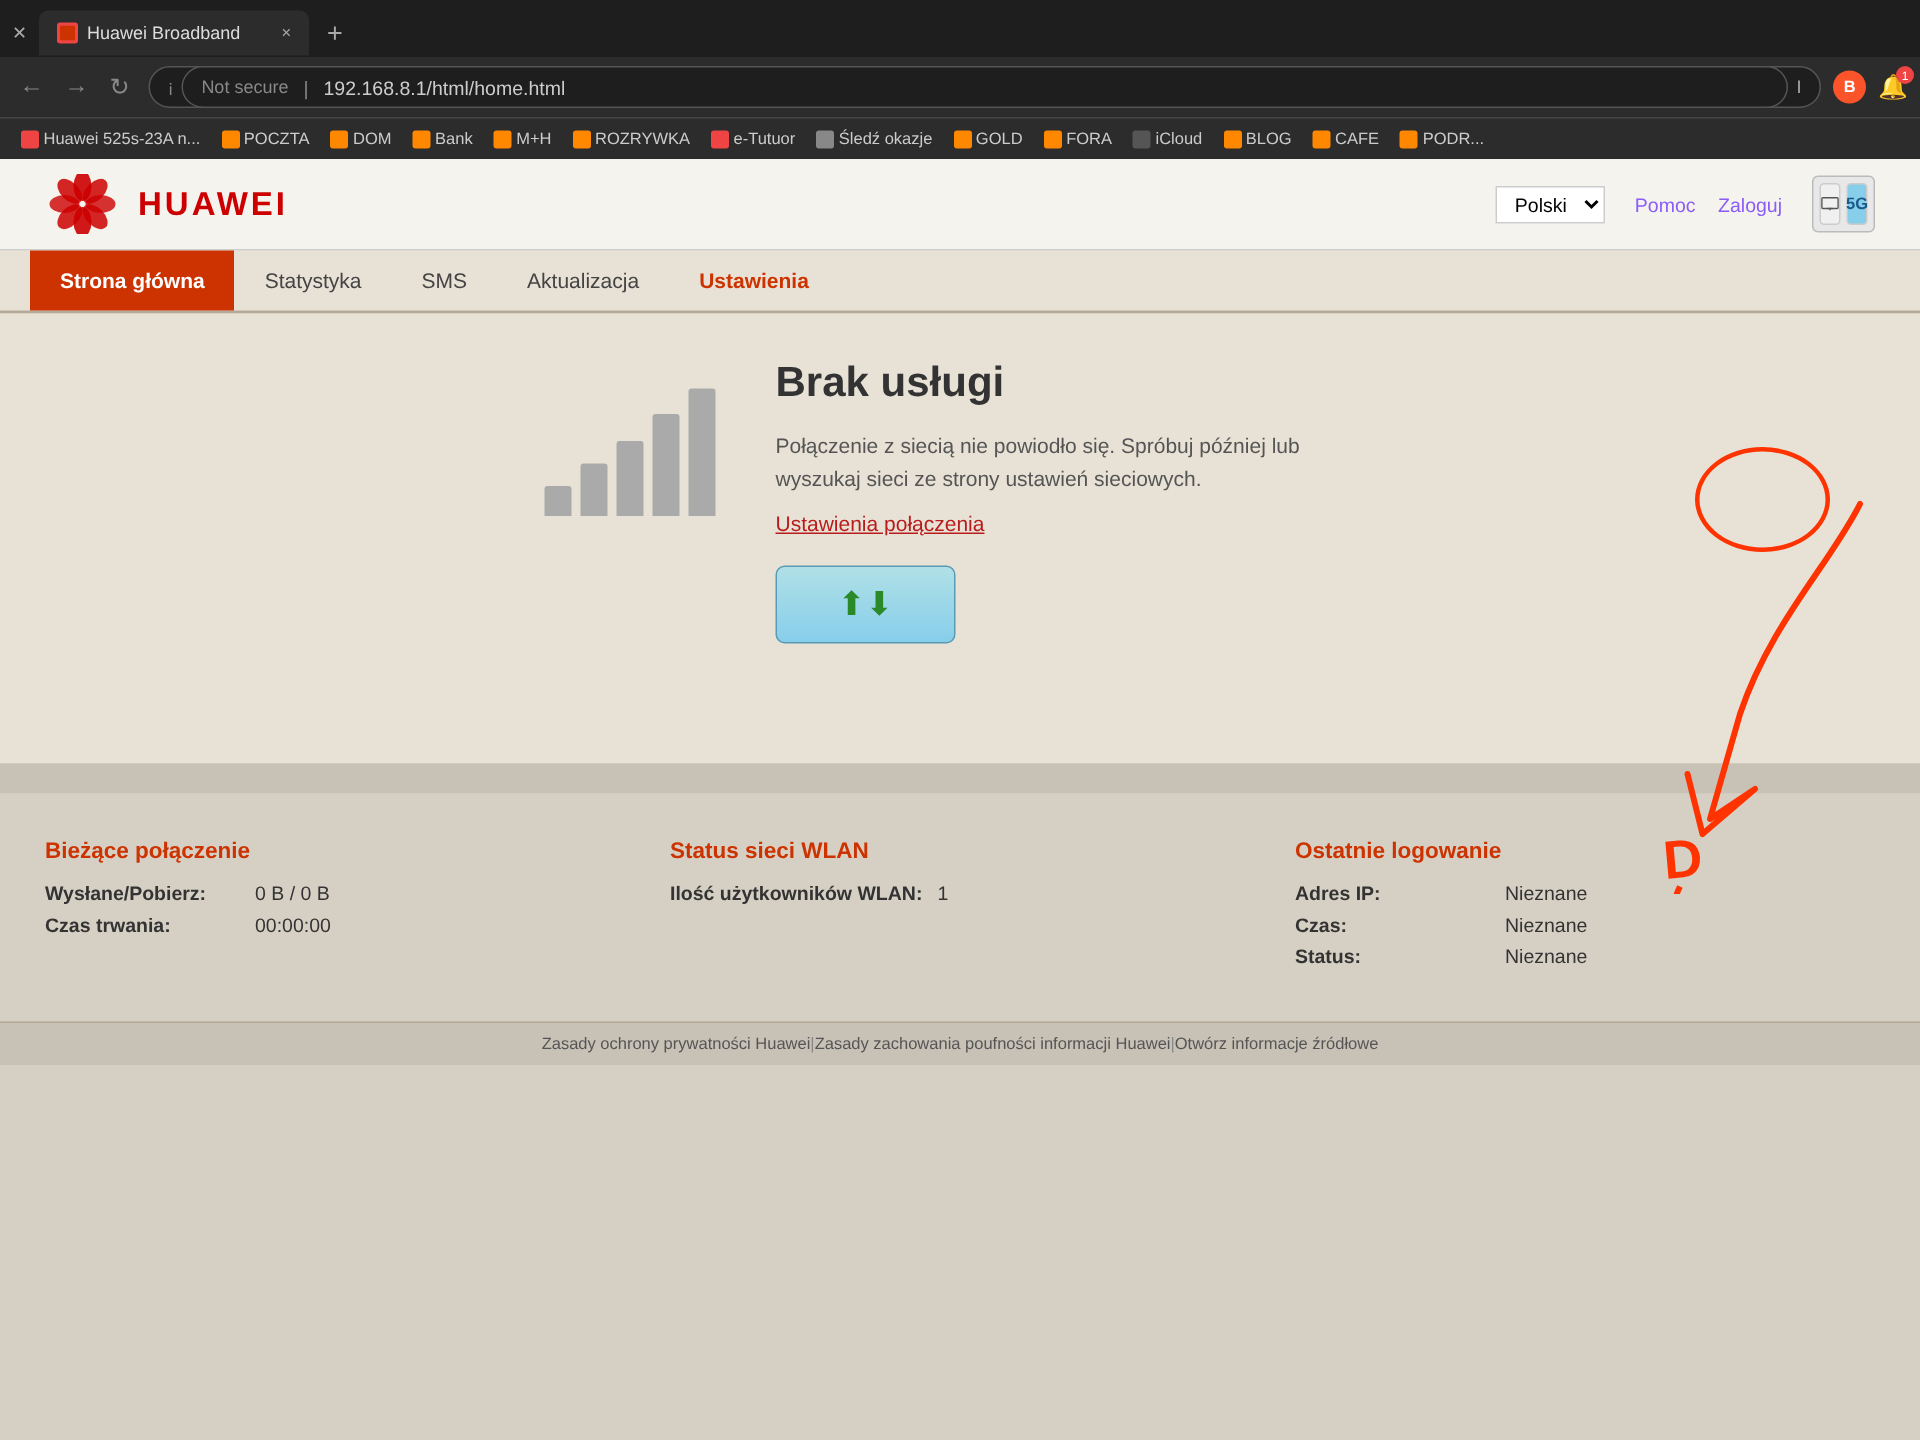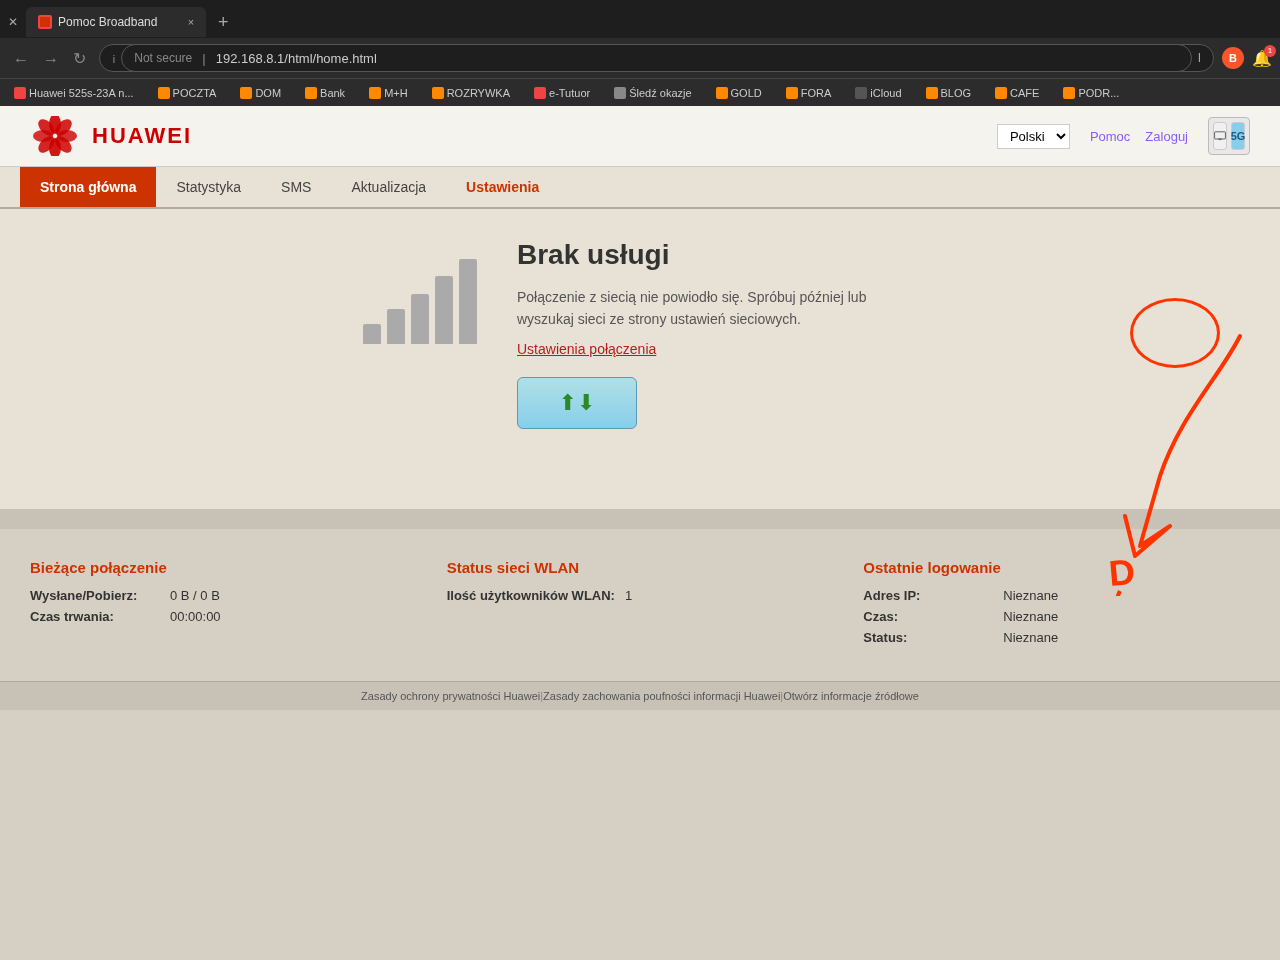--- a/index.html
+++ b/index.html
@@ -20,21 +20,21 @@
     .nav-buttons { display: flex; gap: 4px; }
     .nav-btn { color: #888; font-size: 16px; cursor: pointer; background: none; border: none; padding: 2px 5px; }
     .address-bar { flex: 1; background: #1e1e1e; border: 1px solid #555; border-radius: 20px; padding: 4px 12px; display: flex; align-items: center; gap: 6px; height: 28px; }
     .address-bar .security-icon { color: #888; font-size: 11px; }
     .address-bar .url { font-size: 13px; color: #ccc; flex: 1; }
     .browser-icons { display: flex; align-items: center; gap: 8px; }
     .brave-icon { width: 22px; height: 22px; background: #fb542b; border-radius: 50%; display: flex; align-items: center; justify-content: center; color: white; font-size: 11px; font-weight: bold; }
     .notif-icon { position: relative; color: #aaa; font-size: 16px; }
     .notif-badge { position: absolute; top: -4px; right: -4px; background: #e44; color: white; font-size: 8px; border-radius: 50%; width: 12px; height: 12px; display: flex; align-items: center; justify-content: center; }
 
-    .bookmarks-bar { background: #2c2c2c; padding: 3px 8px; display: flex; align-items: center; gap: 12px; height: 28px; border-top: 1px solid #444; overflow: hidden; }
+    .bookmarks-bar { background: #2c2c2c; padding: 3px 8px; display: flex; align-items: center; gap: 2px; height: 28px; border-top: 1px solid #444; overflow: hidden; }
     .bookmark { display: flex; align-items: center; gap: 3px; padding: 2px 6px; border-radius: 3px; cursor: pointer; white-space: nowrap; }
     .bookmark-icon { width: 12px; height: 12px; border-radius: 2px; flex-shrink: 0; }
     .bookmark-text { font-size: 11px; color: #ccc; }
     .bm-red { background: #e44; }
     .bm-orange { background: #f80; }
     .bm-gray { background: #888; }
     .bm-apple { background: #555; }
 
     
     .page { background: #d6d0c4; min-height: calc(960px - 106px); }
@@ -122,21 +122,21 @@
 
 <div class="browser-chrome">
   <div class="tab-bar">
     <span class="tab-close-x">✕</span>
     <div class="tab active">
       <div class="tab-favicon">
         <svg width="10" height="10" viewBox="0 0 10 10">
             <rect width="10" height="10" fill="#cc3300" rx="1"></rect>
           </svg>
       </div>
-      <span class="tab-title">Pomoc Broadband</span>
+      <span class="tab-title">Huawei Broadband</span>
       <span class="tab-close">×</span>
     </div>
     <span class="tab-new">+</span>
   </div>
   <div class="nav-bar">
     <div class="nav-buttons">
       <button class="nav-btn">←</button>
       <button class="nav-btn">→</button>
       <button class="nav-btn">↻</button>
     </div>

